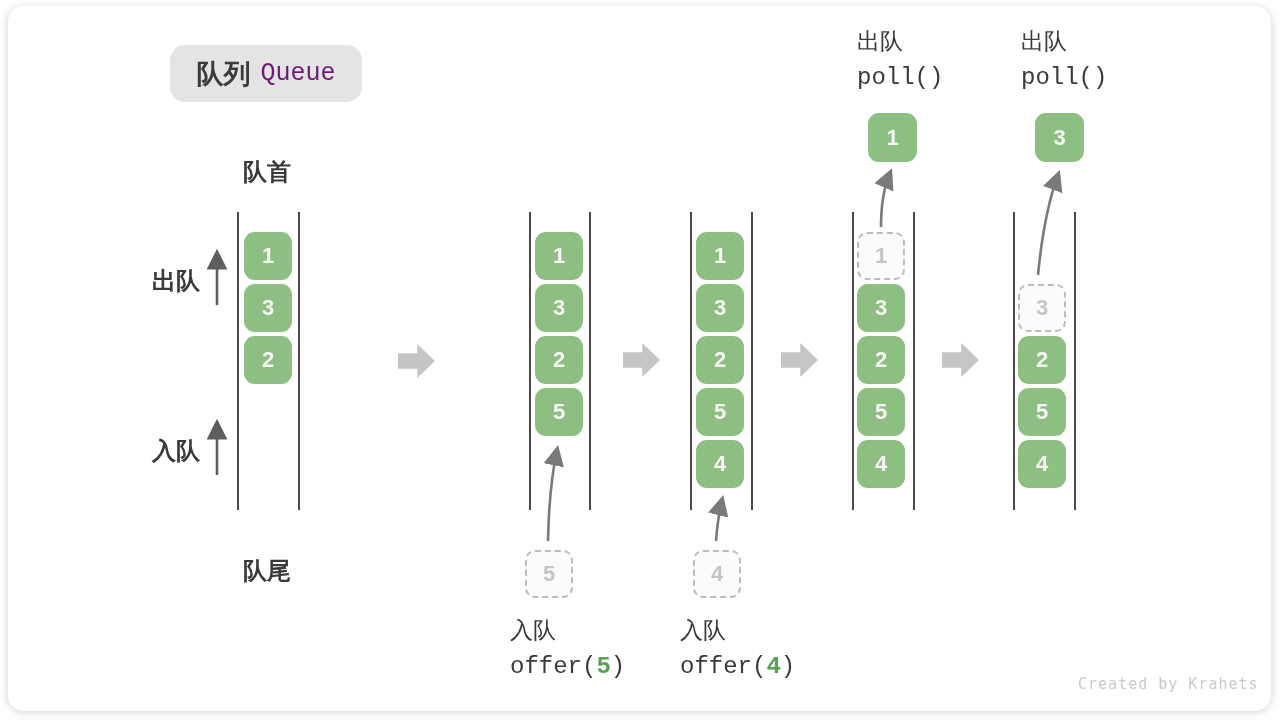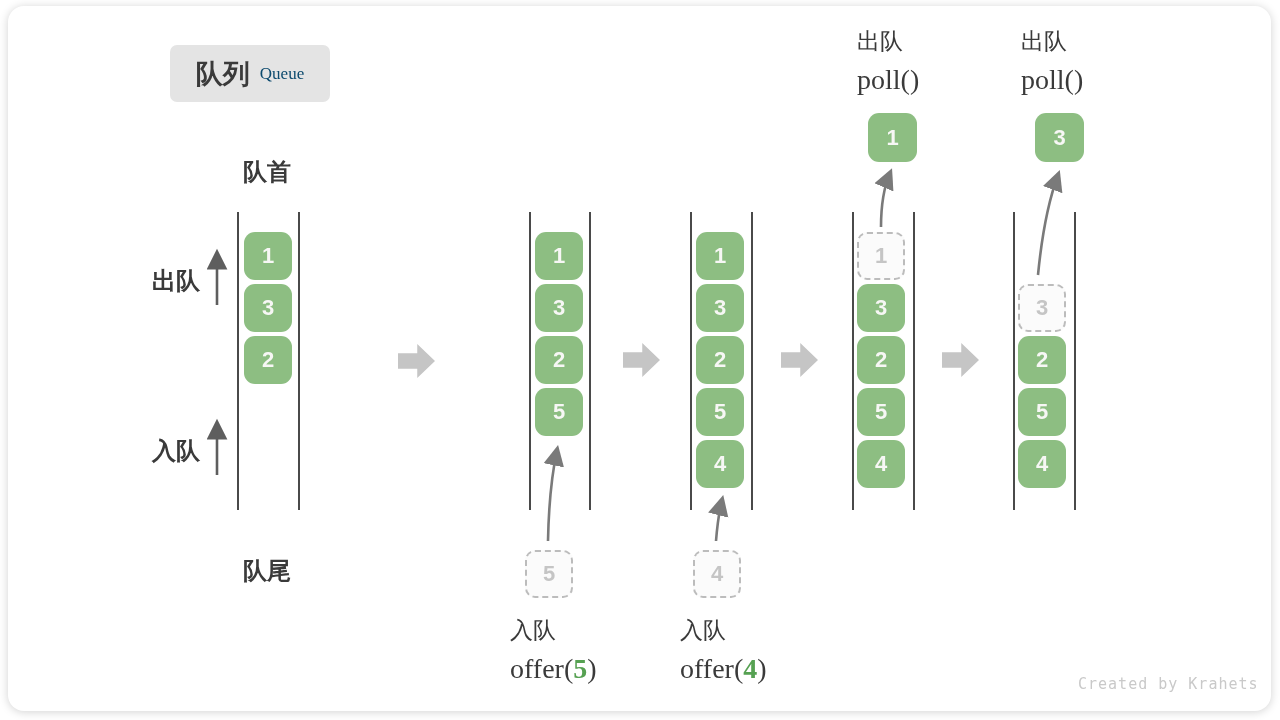--- a/index.html
+++ b/index.html
@@ -22,30 +22,30 @@
     width: 1263px; height: 705px;
     background: #ffffff;
     border-radius: 16px;
     box-shadow: 0 1px 10px rgba(0,0,0,0.18);
   }
 
   
   .badge {
     position: absolute;
     left: 170px; top: 45px;
-    width: 160px; height: 57px;
+    width: 192px; height: 57px;
     background: #e4e4e4;
-    border-radius: 7px;
+    border-radius: 15px;
     display: flex;
     align-items: center;
     justify-content: center;
     gap: 10px;
   }
   .badge .zh { font-size: 27px; font-weight: bold; color: #3a3a3a; }
-  .badge .en { font-size: 17px; color: #0c4a6e; font-family: Liberation Serif, serif; }
+  .badge .en { font-size: 25px; color: #701a75; font-family: Liberation Mono, monospace; }
 
   
   .cn-label {
     position: absolute;
     font-size: 24px;
     font-weight: bold;
     color: #3a3a3a;
     white-space: nowrap;
   }
 
@@ -92,22 +92,22 @@
     width: 37px; height: 34px;
     background: #c5c5c5;
     clip-path: polygon(0 27%, 52% 27%, 52% 0, 100% 50%, 52% 100%, 52% 73%, 0 73%);
   }
 
   
   .op { position: absolute; white-space: nowrap; }
   .op .op-action { font-size: 23px; color: #3a3a3a; }
   .op .op-code {
     margin-top: 7px;
-    font-family: Liberation Serif, serif;
-    font-size: 28px;
+    font-family: Liberation Mono, monospace;
+    font-size: 24px;
     color: #3a3a3a;
   }
   .op .op-code .arg { color: #56a152; font-weight: bold; }
 
   #svg-overlay {
     position: absolute;
     left: 0; top: 0;
     pointer-events: none;
   }
 

